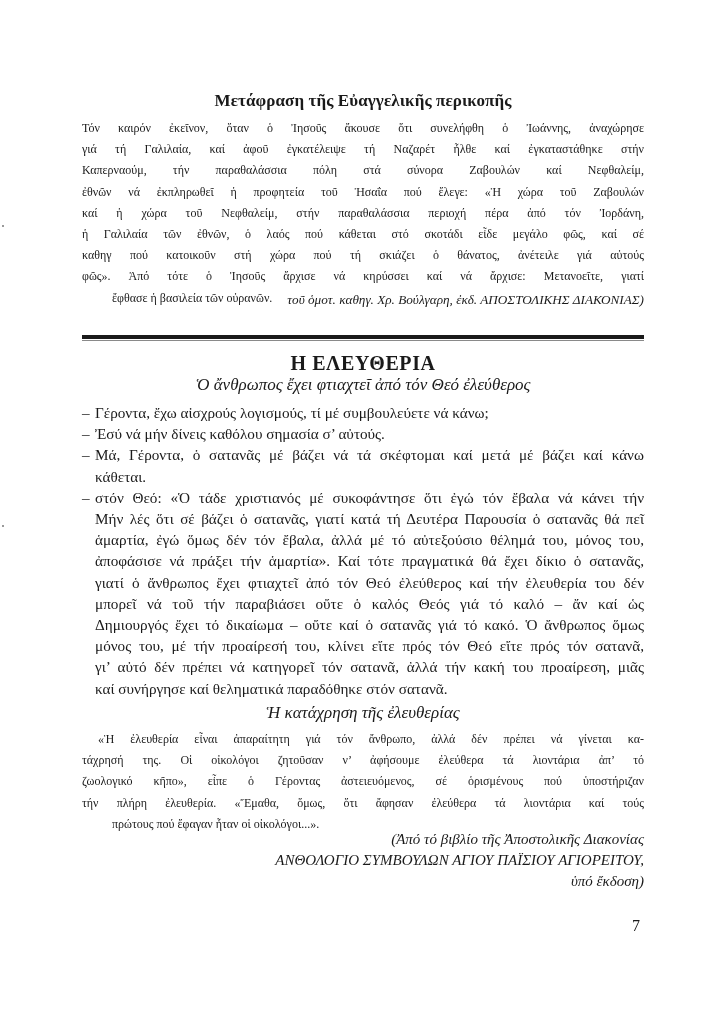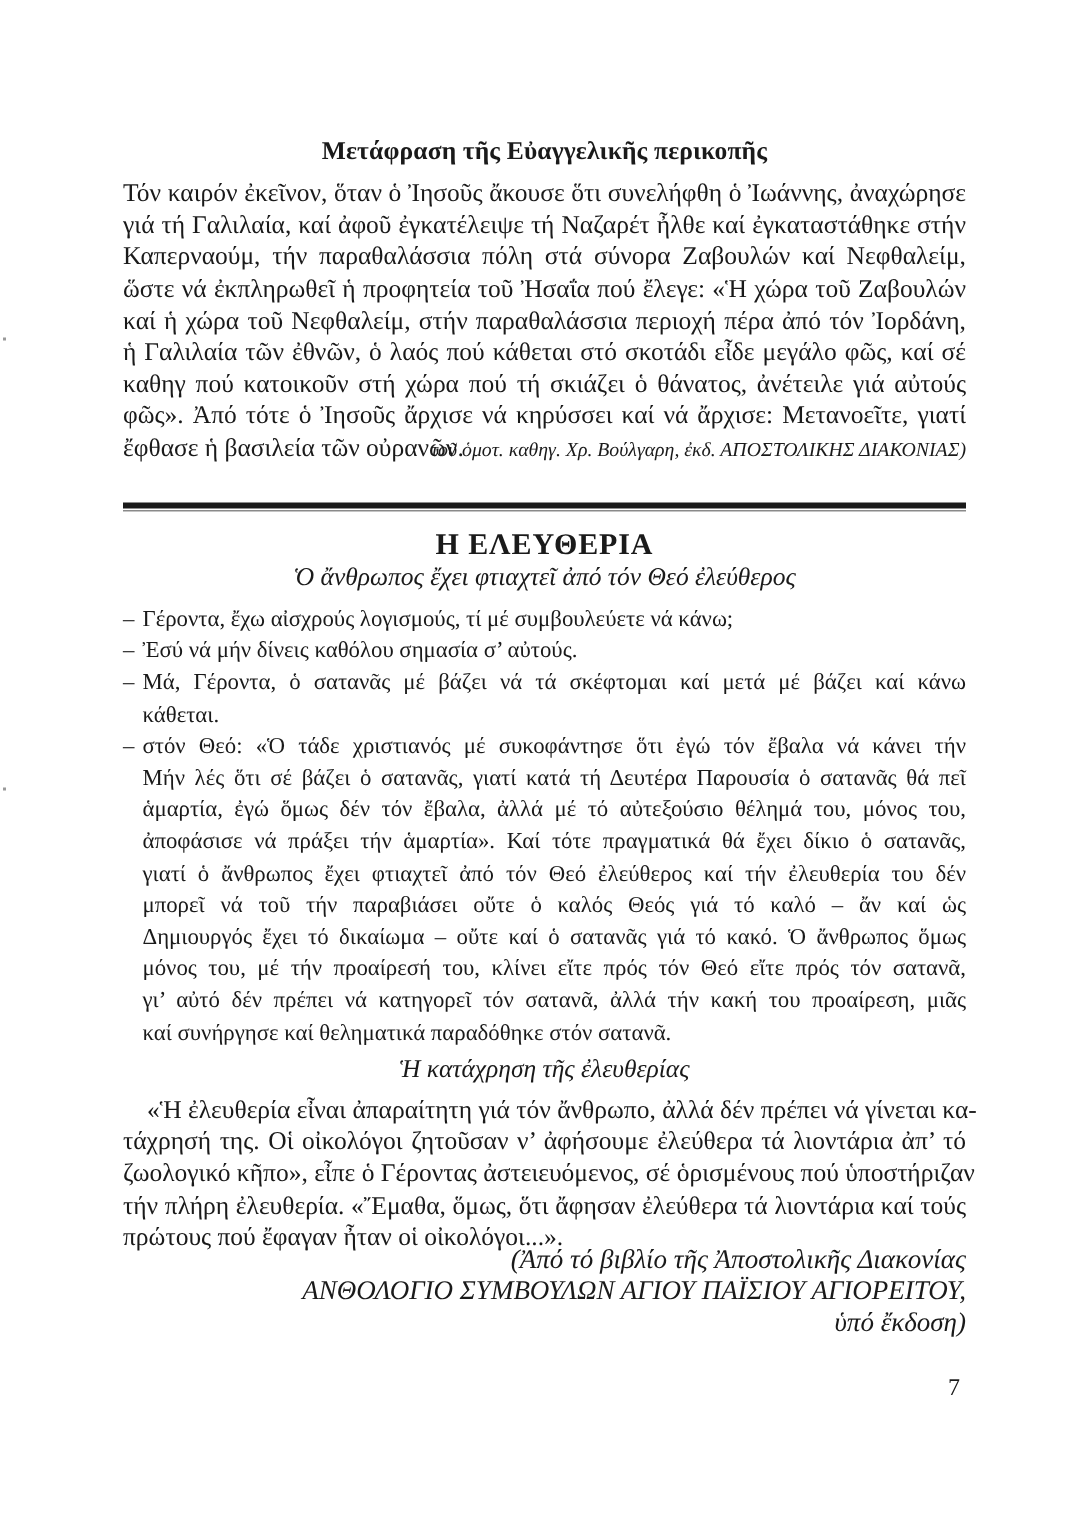--- a/index.html
+++ b/index.html
@@ -1,63 +1,63 @@
 <!DOCTYPE html>
 <html><head>
   <meta charset="utf-8">
   <style>
     html, body { margin: 0; padding: 0; background: #ffffff; }
     body { width: 725px; height: 1024px; position: relative; overflow: hidden;
            font-family: "Liberation Serif", "DejaVu Serif", serif; color: #1a1a1a; }
     .page { position: absolute; left: 82px; top: 0; width: 562px; }
     .title1 { position: absolute; top: 91px; left: 0; width: 562px; text-align: center;
               font-size: 17px; font-weight: bold; letter-spacing: 0.1px; }
-    .para { position: absolute; left: 0; width: 562px; font-size: 17px; line-height: 21.2px;
+    .para { position: absolute; left: 0; width: 562px; font-size: 12px; line-height: 21.2px;
             text-align: justify; }
     .para .ln { display: block; text-align: justify; text-align-last: justify; white-space: nowrap; }
-    .para .ln.last { text-align-last: left; }
+    .para .ln.last { text-align-last: left; margin-left: 30px; }
     .p1 { top: 118px; }
     .src { position: absolute; right: 0; font-style: italic; font-size: 13.2px; line-height: 20px;
            text-align: right; }
     .src1 { top: 290px; }
     .rule { position: absolute; left: 0; top: 335px; width: 562px; height: 4px; background: #1a1a1a; }
     .rule2 { position: absolute; left: 0; top: 340px; width: 562px; height: 1px; background: #8a8a8a; }
     .title2 { position: absolute; top: 352px; left: 0; width: 562px; text-align: center;
               font-size: 20px; font-weight: bold; letter-spacing: 0.6px; }
     .subtitle { position: absolute; left: 0; width: 562px; text-align: center; font-style: italic;
                 font-size: 17px; }
     .sub1 { top: 375px; }
     .sub2 { top: 703px; }
     .dlg { position: absolute; left: 0; width: 562px; font-size: 15.2px; line-height: 21.2px; }
     .dlg .item { position: relative; padding-left: 13px; }
     .dlg .item .ln { display: block; white-space: nowrap; text-align: justify; text-align-last: justify; }
     .dlg .item .ln.last { text-align-last: left; }
     .dlg .item .dash { position: absolute; left: 0; top: 0; }
     .d1 { top: 402px; }
     .p2 { top: 729px; }
     .p2 .ln.first { padding-left: 16px; }
-    .src2 { top: 829px; line-height: 21px; font-size: 18px; }
+    .src2 { top: 829px; line-height: 21px; font-size: 15px; }
     .pagenum { position: absolute; left: 632px; top: 917px; font-size: 16px; }
     .margin-dot { position: absolute; left: 2px; width: 2px; height: 2px; background: #9a9a9a; }
   </style>
 </head>
 <body>
 
 <div class="margin-dot" style="top:225px;"></div>
 <div class="margin-dot" style="top:525px;"></div>
 
 <div class="page">
 
   <div class="title1">Μετάφραση τῆς Εὐαγγελικῆς περικοπῆς</div>
 
   <div class="para p1">
     <span class="ln">Τόν καιρόν ἐκεῖνον, ὅταν ὁ Ἰησοῦς ἄκουσε ὅτι συνελήφθη ὁ Ἰωάννης, ἀναχώρησε</span>
     <span class="ln">γιά τή Γαλιλαία, καί ἀφοῦ ἐγκατέλειψε τή Ναζαρέτ ἦλθε καί ἐγκαταστάθηκε στήν</span>
     <span class="ln">Καπερναούμ, τήν παραθαλάσσια πόλη στά σύνορα Ζαβουλών καί Νεφθαλείμ,</span>
-    <span class="ln">ὥστε νά ἐκπληρωθεῖ ἡ προφητεία τοῦ Ἠσαΐα πού ἔλεγε: «Ἡ χώρα τοῦ Ζαβουλών</span>
+    <span class="ln">ἐθνῶν νά ἐκπληρωθεῖ ἡ προφητεία τοῦ Ἠσαΐα πού ἔλεγε: «Ἡ χώρα τοῦ Ζαβουλών</span>
     <span class="ln">καί ἡ χώρα τοῦ Νεφθαλείμ, στήν παραθαλάσσια περιοχή πέρα ἀπό τόν Ἰορδάνη,</span>
     <span class="ln">ἡ Γαλιλαία τῶν ἐθνῶν, ὁ λαός πού κάθεται στό σκοτάδι εἶδε μεγάλο φῶς, καί σέ</span>
     <span class="ln">καθηγ πού κατοικοῦν στή χώρα πού τή σκιάζει ὁ θάνατος, ἀνέτειλε γιά αὐτούς</span>
     <span class="ln">φῶς». Ἀπό τότε ὁ Ἰησοῦς ἄρχισε νά κηρύσσει καί νά ἄρχισε: Μετανοεῖτε, γιατί</span>
     <span class="ln last">ἔφθασε ἡ βασιλεία τῶν οὐρανῶν.</span>
   </div>
 
   <div class="src src1">
     <div>τοῦ ὁμοτ. καθηγ. Χρ. Βούλγαρη, ἐκδ. ΑΠΟΣΤΟΛΙΚΗΣ ΔΙΑΚΟΝΙΑΣ)</div>
   </div>

